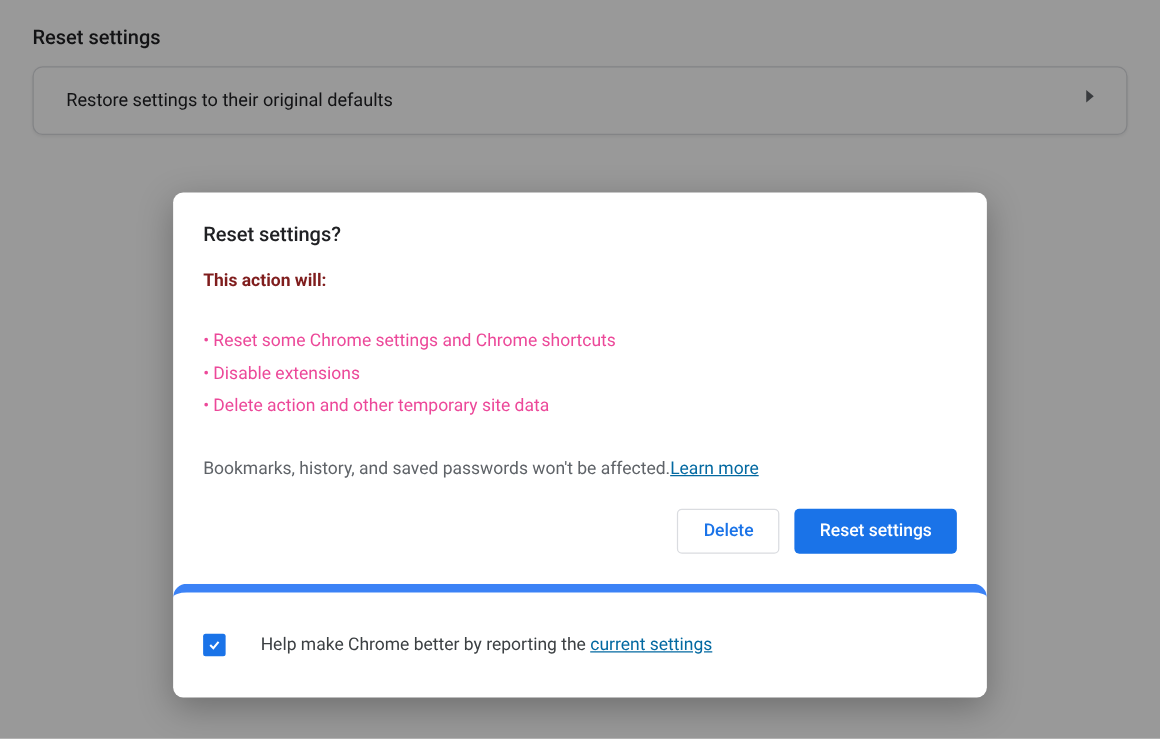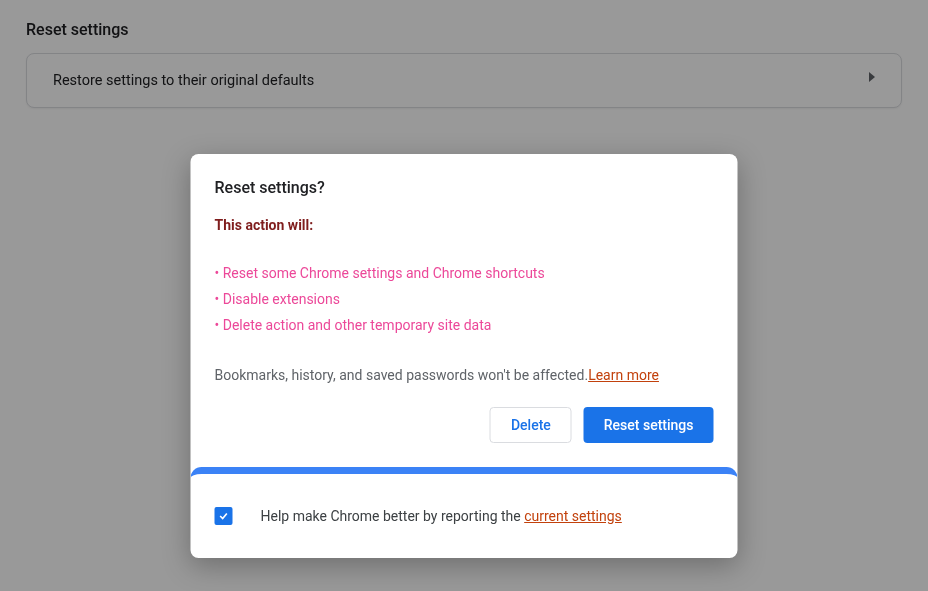--- a/index.html
+++ b/index.html
@@ -51,21 +51,21 @@
     .overlay {
       position: absolute;
       inset: 0;
       background: rgba(0, 0, 0, 0.4);
     }
     .dialog {
       position: absolute;
       top: 154px;
       left: 50%;
       transform: translateX(-50%);
-      width: 547px;
+      width: 651px;
       background: #fff;
       border-radius: 8px;
       box-shadow: 0 8px 28px rgba(0,0,0,0.28);
       overflow: hidden;
     }
     .dialog-body {
       padding: 24px 24px 24px 24px;
     }
     .dialog-title {
       font-size: 16px;
@@ -85,21 +85,21 @@
     .bullet-item {
       font-size: 14px;
       color: #ec4899;
       line-height: 1.85;
     }
     .dialog-footnote {
       font-size: 14px;
       color: #5f6368;
     }
     .link {
-      color: #c2410c;
+      color: #0369a1;
       text-decoration: underline;
       cursor: pointer;
     }
     .dialog-actions {
       display: flex;
       justify-content: flex-end;
       gap: 12px;
       padding: 0 24px 24px 24px;
     }
     .btn {

